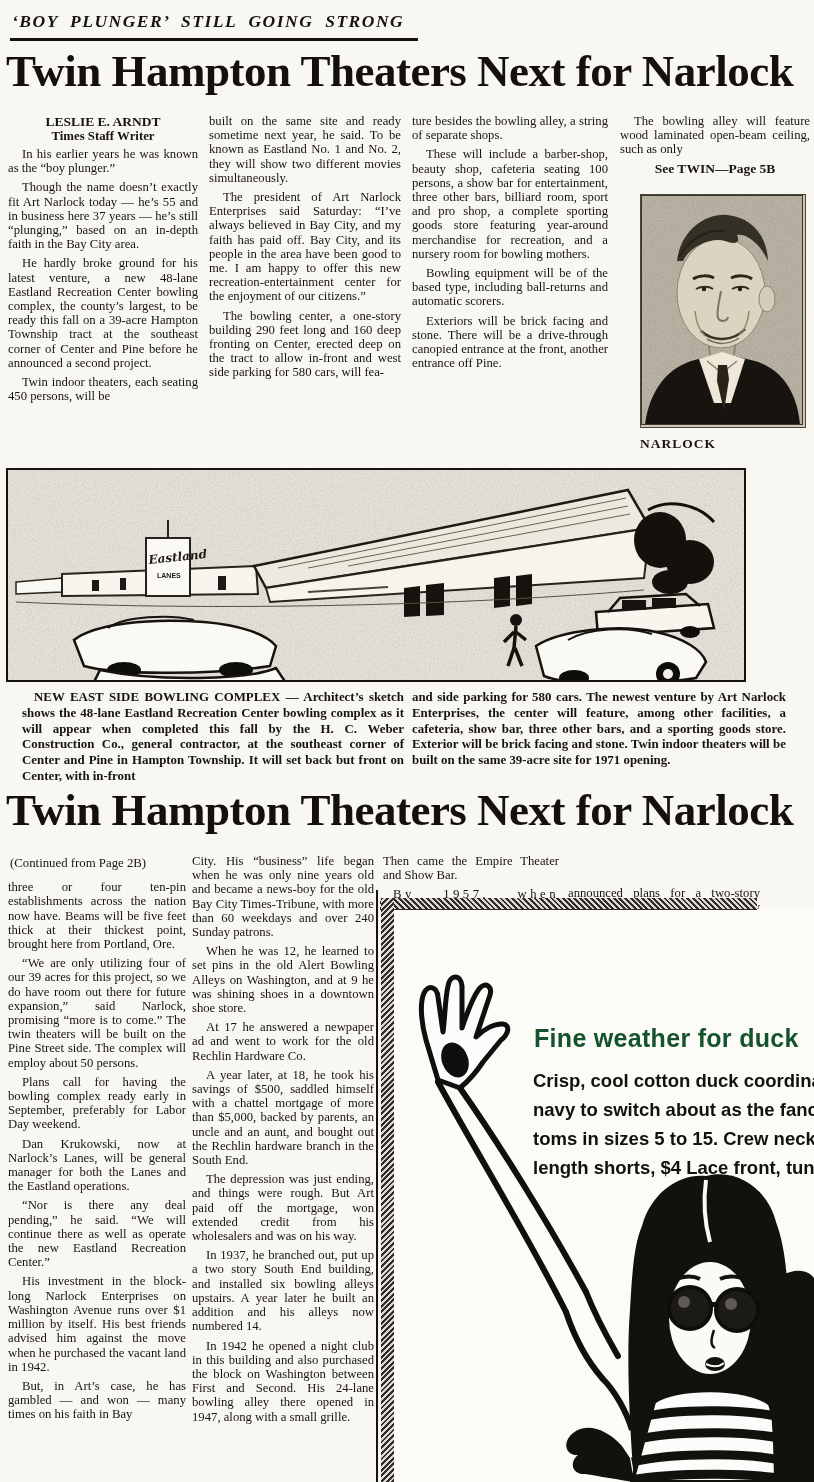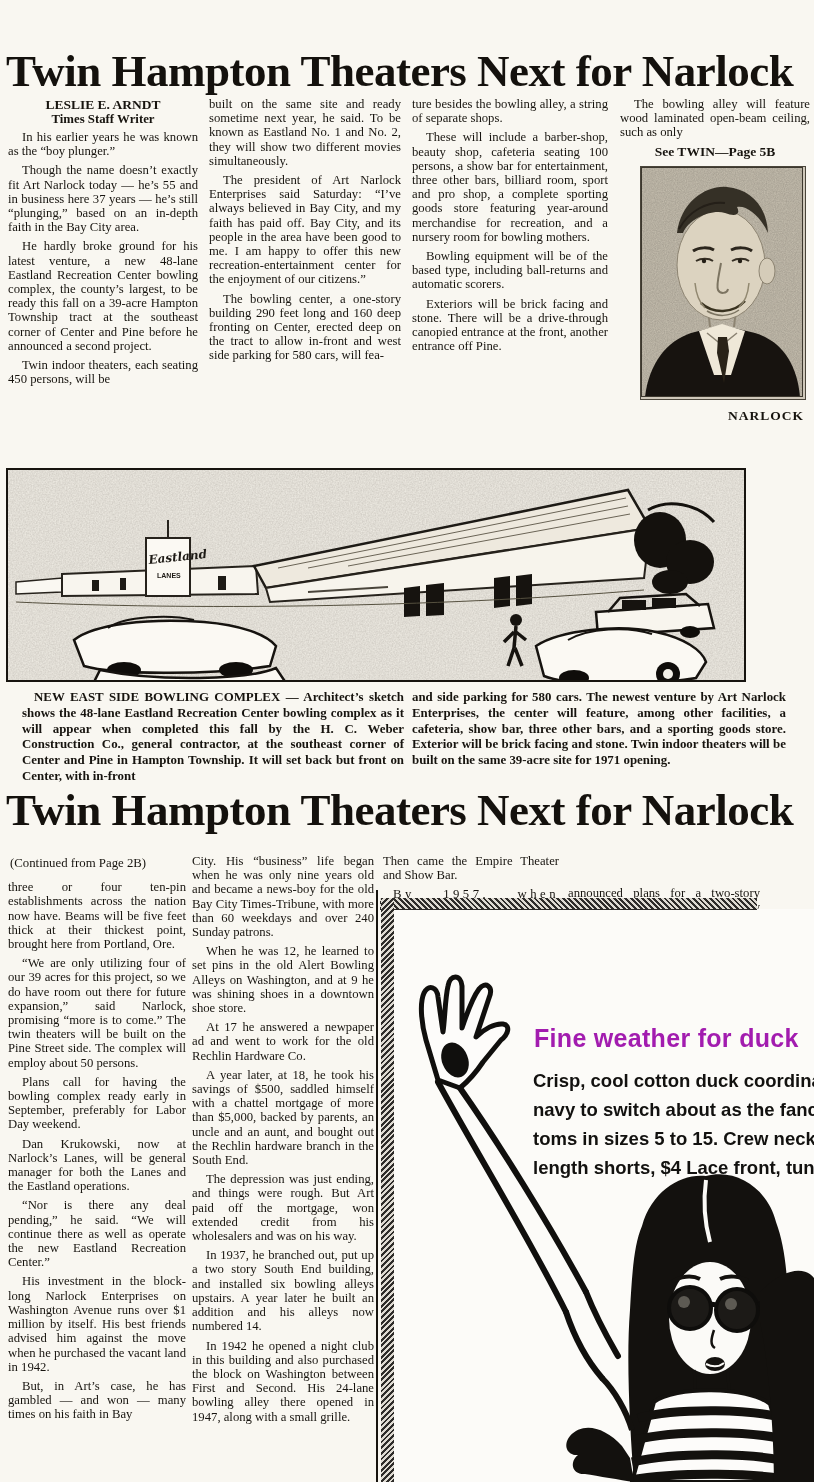--- a/index.html
+++ b/index.html
@@ -10,59 +10,60 @@
           letter-spacing:1.5px;word-spacing:6px;border-bottom:3px solid #17140f;padding:0 14px 6px 2px;white-space:nowrap;}
   
   .headline{position:absolute;left:6px;width:808px;font-weight:bold;font-size:45px;letter-spacing:-0.5px;
             white-space:nowrap;color:#14110d;}
   #headline1{top:45px;}
   #headline2{top:784px;}
   
   .col{position:absolute;text-align:justify;font-size:12.7px;line-height:14.2px;overflow:hidden;}
   .col p{margin:0 0 5px 0;text-indent:14px;}
   .col.cont p:first-of-type{text-indent:0;}
-  .sec1{top:97px;height:352px;}
+  .sec1{top:114px;height:352px;}
   .sec2{top:854px;height:628px;}
   .byline{text-align:center;font-weight:bold;font-size:13.5px;line-height:15px;}
   .byline-title{text-align:center;font-weight:bold;font-size:12.8px;line-height:14px;margin-bottom:4px;}
   .continued{font-size:12.8px;margin:2px 0 10px 2px;text-align:left;}
-  .jump{font-weight:bold;text-align:center;font-size:13.5px;margin:1px 0 7px 0;}
+  .jump{font-weight:bold;text-align:center;font-size:13.5px;margin:1px 0 18px 0;}
   .photo-frame{width:164px;height:232px;margin-left:20px;border:1px solid #4a453a;background:#cfc8ba;}
-  .photo-caption{font-weight:bold;text-align:right;letter-spacing:1px;margin:9px 0 0 20px;font-size:13.5px;width:164px;}
+  .photo-caption{font-weight:bold;text-align:left;letter-spacing:1px;margin:9px 0 0 20px;font-size:13.5px;width:164px;}
   
   .sketch-frame{position:absolute;left:6px;top:468px;width:736px;height:210px;border:2px solid #17140f;background:#f2efe7;}
   .caption-col{position:absolute;top:690px;font-weight:bold;font-size:12.9px;line-height:15.8px;text-align:justify;}
   #caption-left{left:22px;width:382px;}
   #caption-left p{text-indent:12px;margin:0;}
   #caption-right{left:412px;width:374px;}
   #caption-right p{text-indent:0;margin:0;}
   
   .spread p:last-of-type{letter-spacing:3.5px;word-spacing:9px;text-indent:10px;}
   
   .ad{position:absolute;left:376px;top:890px;width:438px;height:592px;}
   .hatch-h{position:absolute;left:4px;top:8px;width:377px;height:11px;
            background:repeating-linear-gradient(45deg,#2e2c2a 0 2px,#dedad2 2px 4px);
            border-bottom:1.5px solid #2a2826;}
   .ad-left-line{position:absolute;left:0px;top:0px;width:2px;height:592px;background:#17140f;}
   .hatch-v{position:absolute;left:5px;top:8px;width:13px;height:584px;
            background:repeating-linear-gradient(135deg,#2e2c2a 0 2px,#dedad2 2px 4px);}
   .ad-inner{position:absolute;left:18px;top:19px;width:420px;height:573px;background:#fcfbf8;}
   .ad-headline{position:absolute;left:158px;top:134px;font-family:"Liberation Sans",sans-serif;
-               font-weight:bold;font-size:25px;letter-spacing:0.3px;white-space:nowrap;color:#a21caf;}
+               font-weight:bold;font-size:25px;letter-spacing:0.3px;white-space:nowrap;color:#14532d;}
   .ad-body{position:absolute;left:157px;top:176px;width:281px;overflow:hidden;}
   .ad-line{font-family:"Liberation Sans",sans-serif;font-weight:600;font-size:18.5px;line-height:29px;
            white-space:nowrap;color:#12110f;}
   .ad-art{position:absolute;left:0;top:0;width:438px;height:592px;pointer-events:none;}
   svg{display:block;}
 </style>
 </head>
 <body>
 
 <div class="page">
 
+  <div class="kicker">‘BOY PLUNGER’ STILL GOING STRONG</div>
 
   <div class="headline" id="headline1">Twin Hampton Theaters Next for Narlock</div>
 
   <div class="col sec1" style="left:8px;width:190px;">
     <div class="byline">LESLIE E. ARNDT</div>
     <div class="byline-title">Times Staff Writer</div>
     <div>
 
     <p>In his earlier years he was known as the “boy plunger.”</p>
         <p>Though the name doesn’t exactly fit Art Narlock today — he’s 55 and in business here 37 years — he’s still “plunging,” based on an in-depth faith in the Bay City area.</p>

